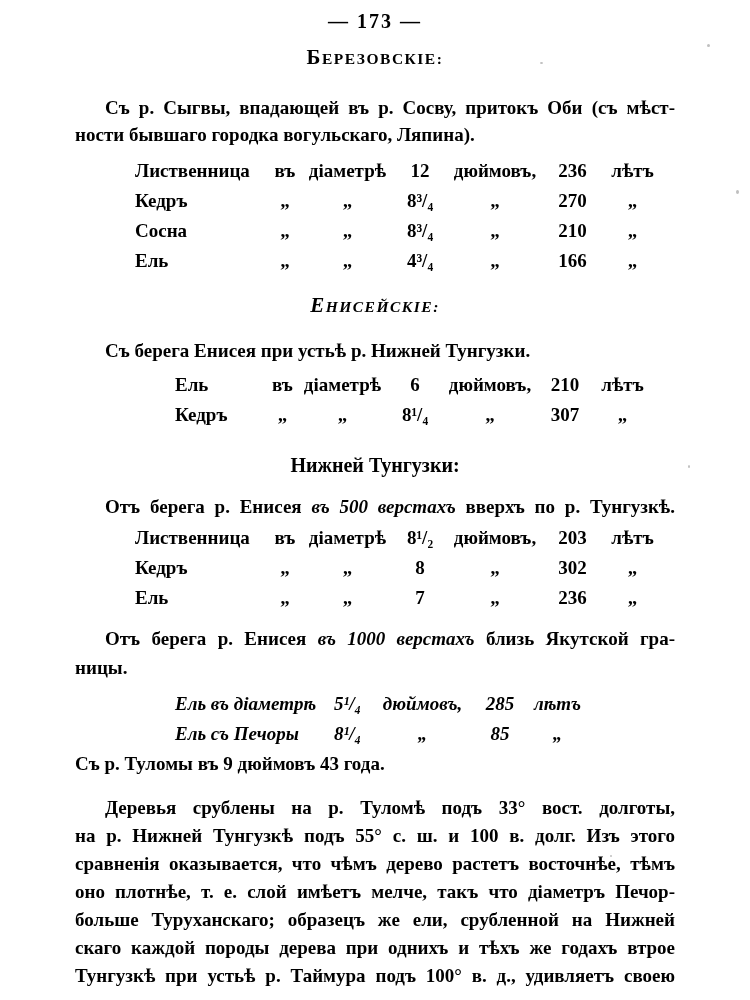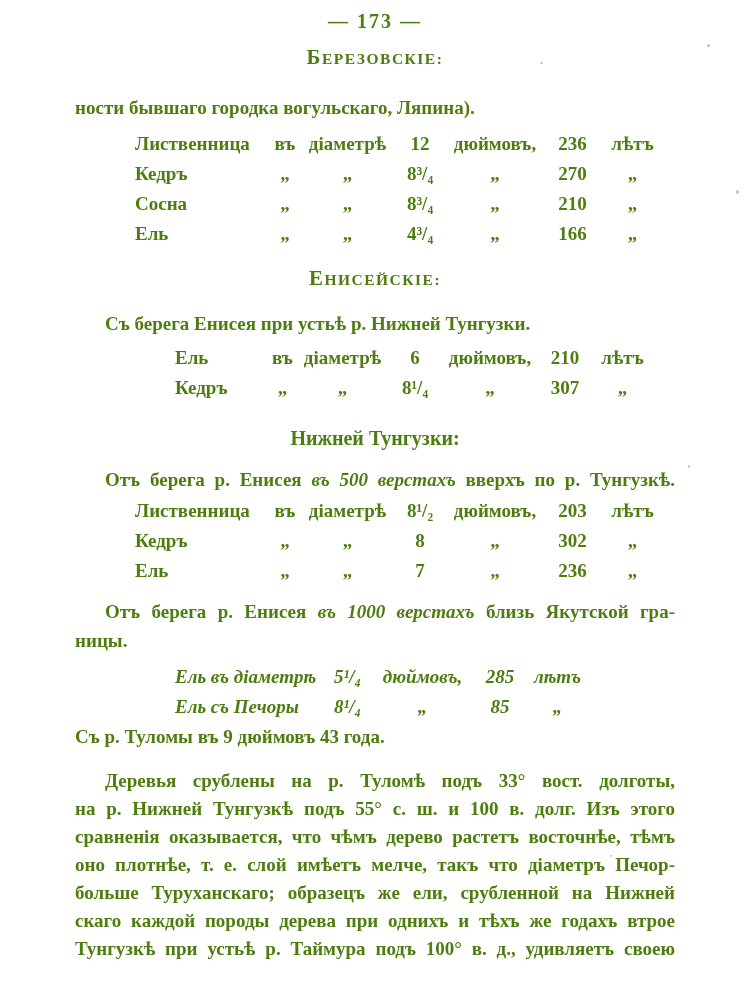--- a/index.html
+++ b/index.html
@@ -6,21 +6,21 @@
     margin: 0;
     padding: 0;
     background: #ffffff;
   }
   .page {
     position: relative;
     width: 750px;
     height: 1000px;
     box-sizing: border-box;
     background: #ffffff;
-    color: #4d7c0f;
+    color: #000000;
     font-family: "Liberation Serif", "DejaVu Serif", serif;
     font-weight: bold;
     font-size: 19px;
     padding: 8px 75px 0 75px;
     overflow: hidden;
   }
   .pagenum {
     text-align: center;
     font-size: 20px;
     letter-spacing: 2px;
@@ -35,21 +35,21 @@
     font-size: 15.5px;
     letter-spacing: 1.5px;
   }
   .heading.sc::first-letter {
     font-size: 21px;
   }
   .heading.mixed {
     font-size: 20px;
   }
   .h1 { margin-top: 10px; }
-  .h2 { margin-top: 16px; }
+  .h2 { margin-top: 16px; font-style: italic; }
   .h3 { margin-top: 22px; }
 
   .line, .jline {
     line-height: 27px;
     white-space: nowrap;
   }
   .jline {
     text-align: justify;
     text-align-last: justify;
   }
@@ -97,20 +97,21 @@
 </head>
 <body>
 
 <div class="page">
 
   <div class="pagenum">— 173 —</div>
 
   <div class="heading sc h1">Березовскіе:</div>
 
   <div class="para1">
+    <div class="jline indent">Съ р. Сыгвы, впадающей въ р. Сосву, притокъ Оби (съ мѣст-</div>
     <div class="line">ности бывшаго городка вогульскаго, Ляпина).</div>
   </div>
 
   <div class="mtable t1">
     <div class="row">
       <span class="c name">Лиственница</span>
       <span class="c">въ</span>
       <span class="c">діаметрѣ</span>
       <span class="c">12</span>
       <span class="c">дюймовъ,</span>

